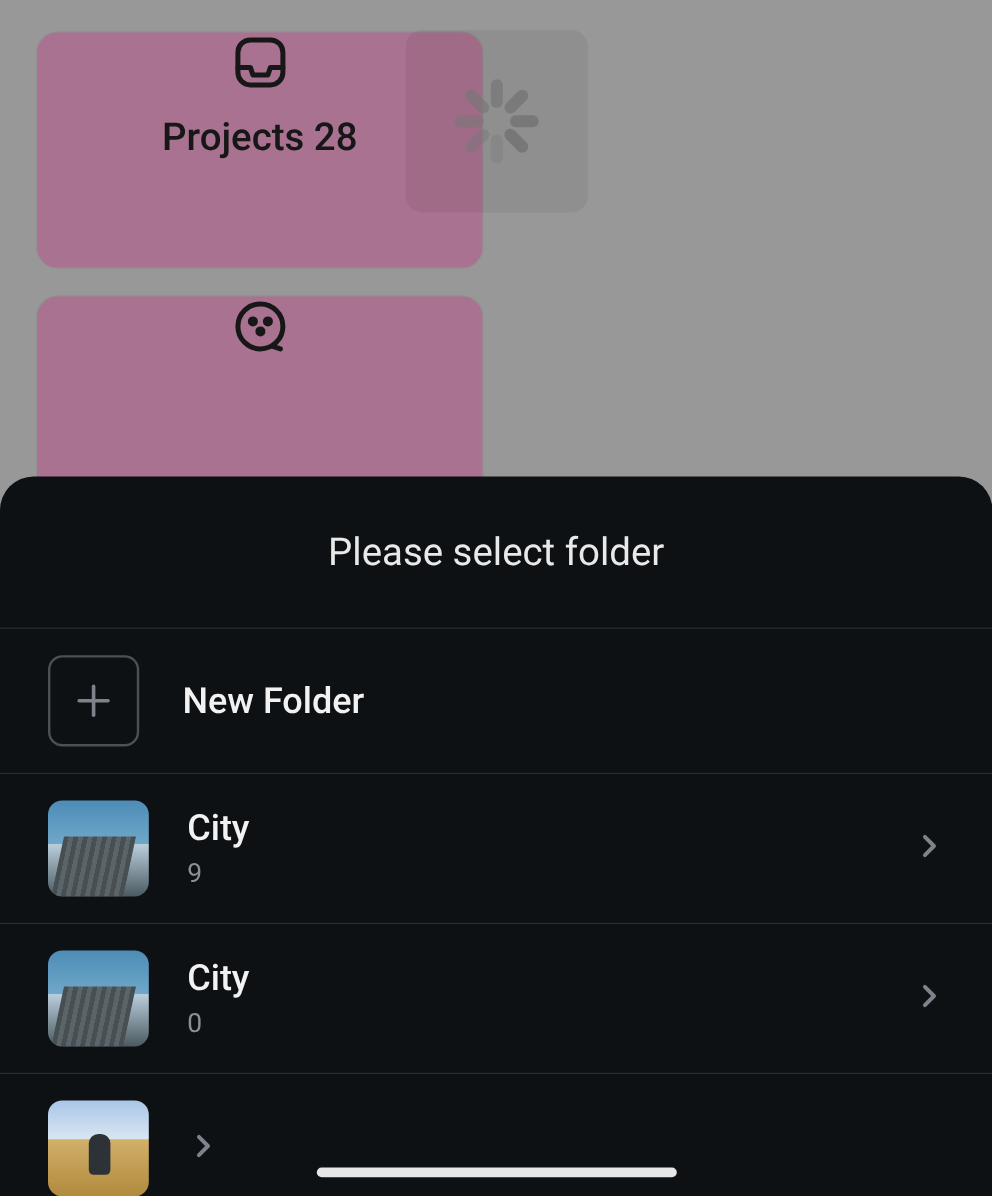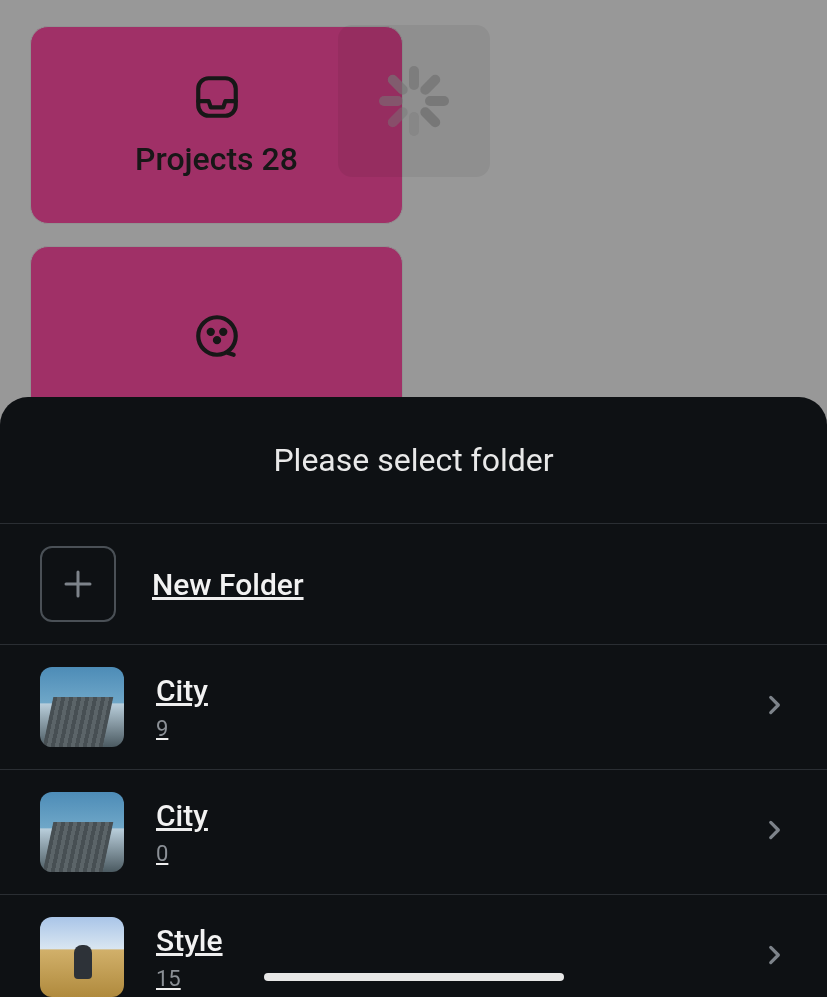--- a/index.html
+++ b/index.html
@@ -24,27 +24,26 @@
     top: 26px;
     left: 30px;
     right: 30px;
     display: flex;
     flex-wrap: wrap;
     gap: 22px;
   }
   .tile {
     width: 373px;
     height: 198px;
-    background: #ec4899;
+    background: #f9a8d4;
     border: 1px solid #d6d6d6;
     border-radius: 18px;
     display: flex;
     flex-direction: column;
     align-items: center;
-    justify-content: center;
     color: #222;
   }
   .tile .tile-icon {
     width: 50px; height: 50px;
     display: flex; align-items: center; justify-content: center;
     margin-bottom: 18px;
   }
   .tile .tile-label {
     font-size: 32px;
     font-weight: 500;
@@ -106,21 +105,20 @@
     font-weight: 400;
     padding: 44px 0 44px 0;
     border-bottom: 1px solid #2a2e33;
   }
   .row {
     display: flex;
     align-items: center;
     padding: 22px 40px;
     border-bottom: 1px solid #2a2e33;
     color: #eee;
-    text-decoration: underline;
   }
   .row .thumb {
     width: 84px; height: 80px;
     border-radius: 12px;
     margin-right: 32px;
     flex: none;
   }
   .new-thumb {
     width: 76px; height: 76px;
     border: 2px solid #4a5056;
@@ -255,24 +253,20 @@
     </div>
     <div class="chev">
       <svg width="26" height="26" viewBox="0 0 24 24" fill="none" stroke="#7d838a" stroke-width="3" stroke-linecap="round" stroke-linejoin="round">
           <polyline points="9 5 16 12 9 19"></polyline>
         </svg>
     </div>
   </div>
 
   <div class="row" style="border-bottom:none;">
     <div class="thumb thumb-style"></div>
-    <div class="texts">
-      <div class="name">Style</div>
-      <div class="count">15</div>
-    </div>
     <div class="chev">
       <svg width="26" height="26" viewBox="0 0 24 24" fill="none" stroke="#7d838a" stroke-width="3" stroke-linecap="round" stroke-linejoin="round">
           <polyline points="9 5 16 12 9 19"></polyline>
         </svg>
     </div>
   </div>
 
   <div class="home-indicator"></div>
 </div>
 

